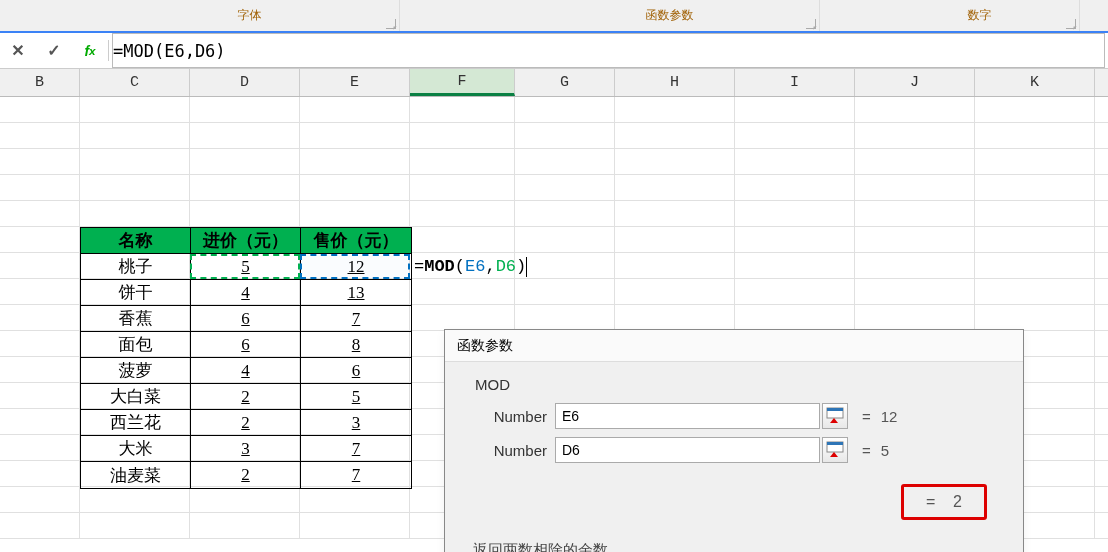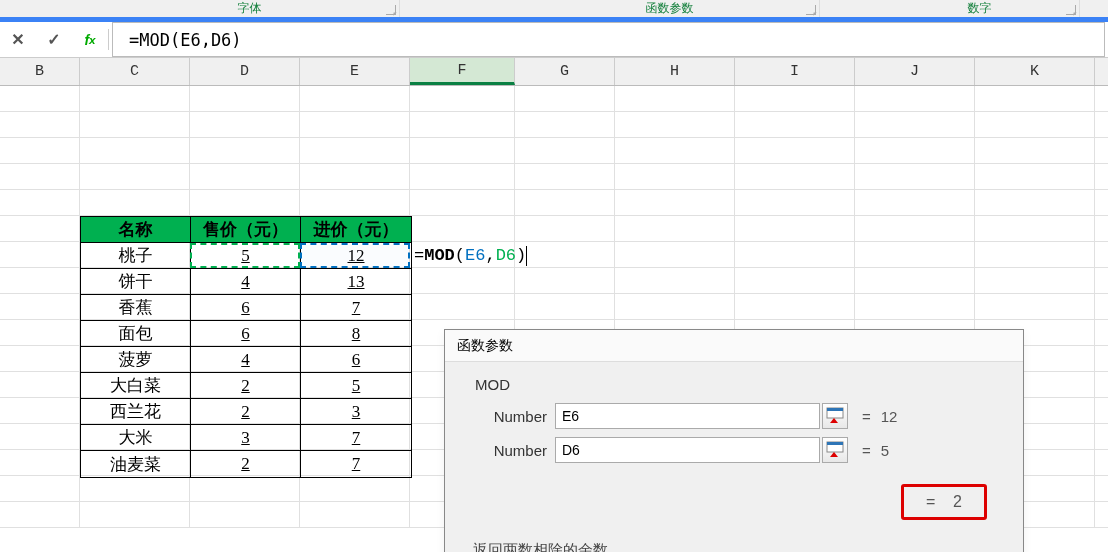--- a/index.html
+++ b/index.html
@@ -11,36 +11,36 @@
       font-family: "Microsoft YaHei", Arial, sans-serif;
       font-size: 13px;
       background: #fff;
       overflow: hidden;
       width: 1108px;
       height: 552px;
       position: relative;
     }
     .ribbon-bar {
       display: flex;
-      height: 22px;
-      border-bottom: 5px solid #3b82f6;
+      height: 33px;
+      border-bottom: 2px solid #3b82f6;
       background: #f0f0f0;
-      color: #15803d;
+      color: #a16207;
       font-size: 12px;
     }
     .ribbon-section {
       display: flex;
       align-items: center;
       justify-content: center;
       position: relative;
       border-right: 1px solid #ddd;
     }
     .ribbon-section.font { width: 300px; margin-left: 100px;}
     .ribbon-section.align { width: 300px; margin-left: 120px;}
-    .ribbon-section.number { width: 200px; margin-left: 60px; align-items: flex-end;}
+    .ribbon-section.number { width: 200px; margin-left: 60px;}
     .launcher-icon {
       position: absolute;
       right: 3px;
       bottom: 2px;
       width: 10px;
       height: 10px;
       border: 1px solid #aaa;
       border-top: none;
       border-left: none;
     }
@@ -78,21 +78,21 @@
     .fb-divider {
       width: 1px;
       height: 60%;
       background: #ccc;
     }
     .formula-input {
       flex: 1;
       height: 100%;
       border: 1px solid #bbb;
       margin: 3px;
-      padding: 0 16px;
+      padding: 0 0;
       display: flex;
       align-items: center;
       font-size: 17px;
       font-family: Consolas, monospace;
     }
     .col-headers {
       display: flex;
       height: 28px;
       border-bottom: 1px solid #bbb;
       background: #f0f0f0;
@@ -551,22 +551,22 @@
         <div class="grid-cell col-H"></div>
         <div class="grid-cell col-I"></div>
         <div class="grid-cell col-J"></div>
         <div class="grid-cell col-K"></div>
       </div>
   </div>
 
   <div class="data-table">
     <div class="row header-row">
       <div class="cell c1">名称</div>
+      <div class="cell c2">进价（元）</div>
       <div class="cell c3">售价（元）</div>
-      <div class="cell c2">进价（元）</div>
     </div>
     <div class="row">
       <div class="cell c1">桃子</div>
       <div class="cell c2 underline">5</div>
       <div class="cell c3 underline">12</div>
     </div>
     <div class="row">
       <div class="cell c1">饼干</div>
       <div class="cell c2 underline">4</div>
       <div class="cell c3 underline">13</div>

